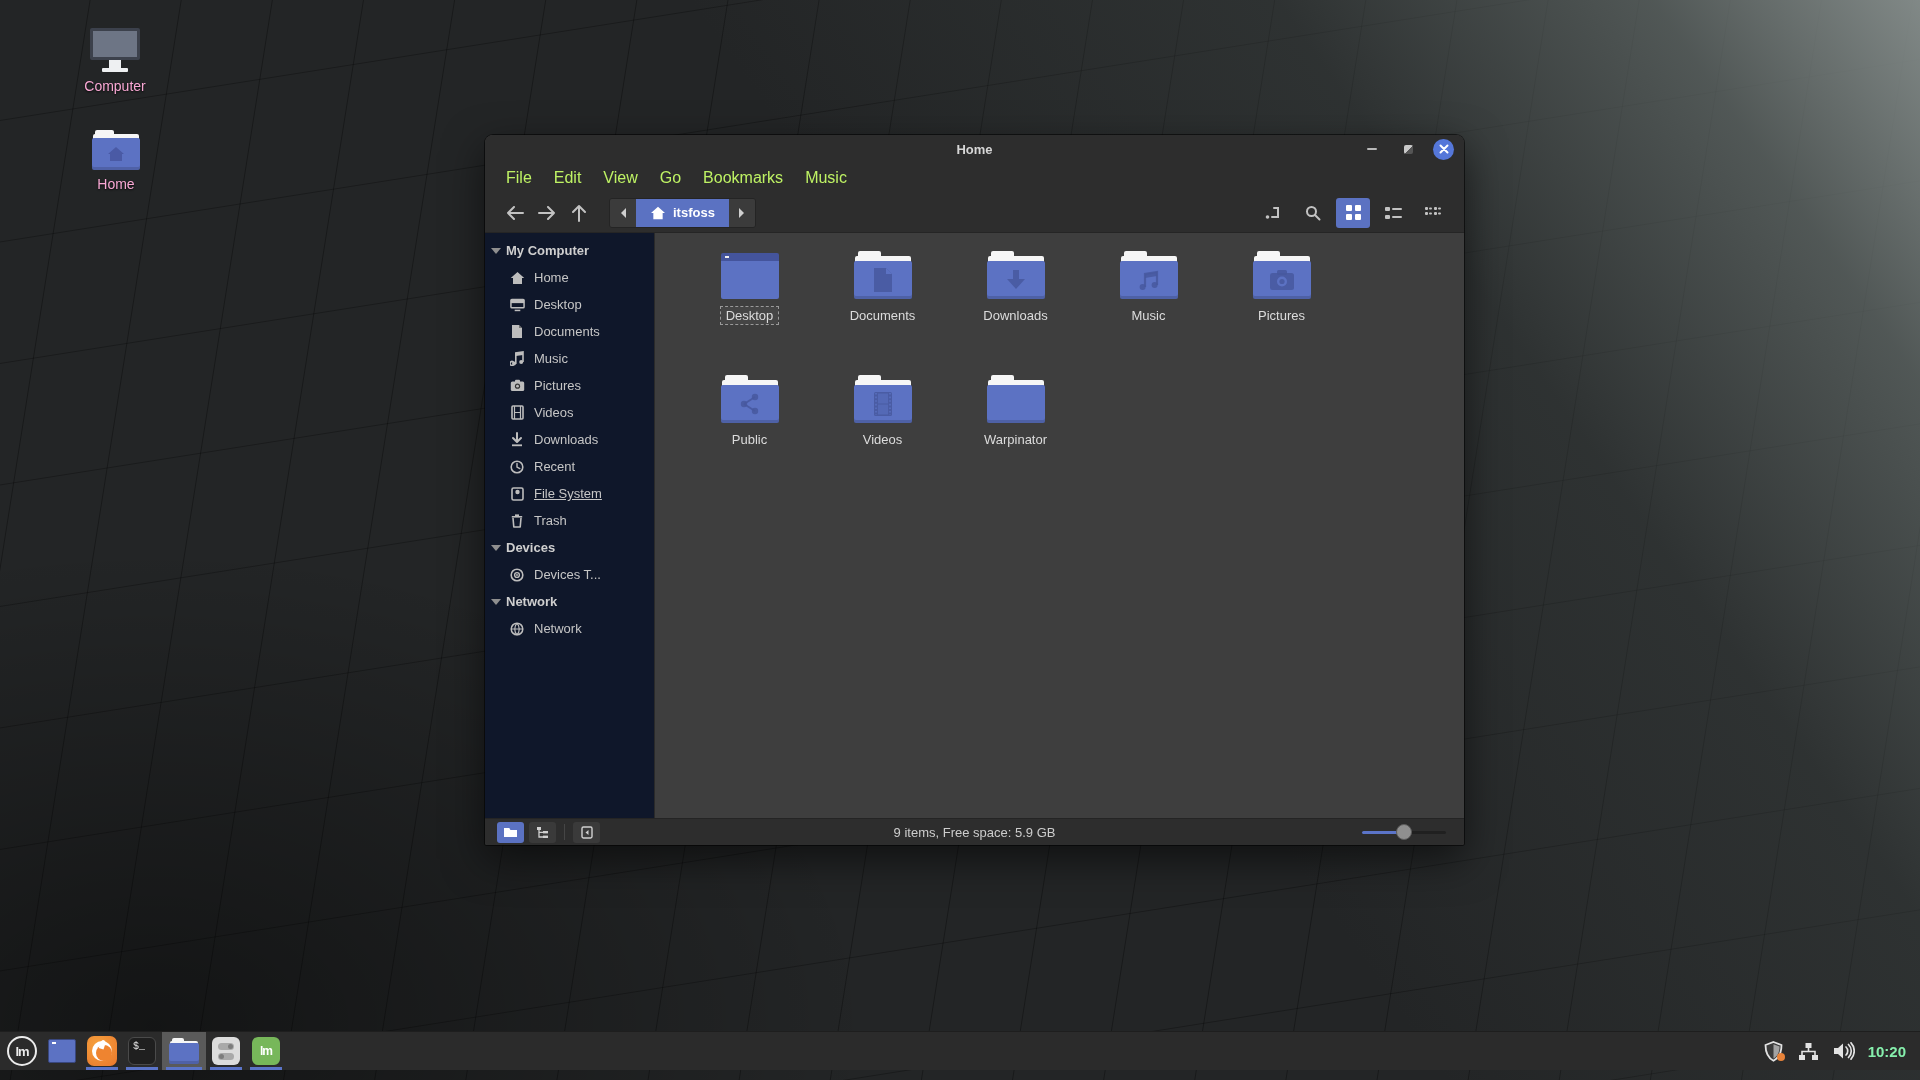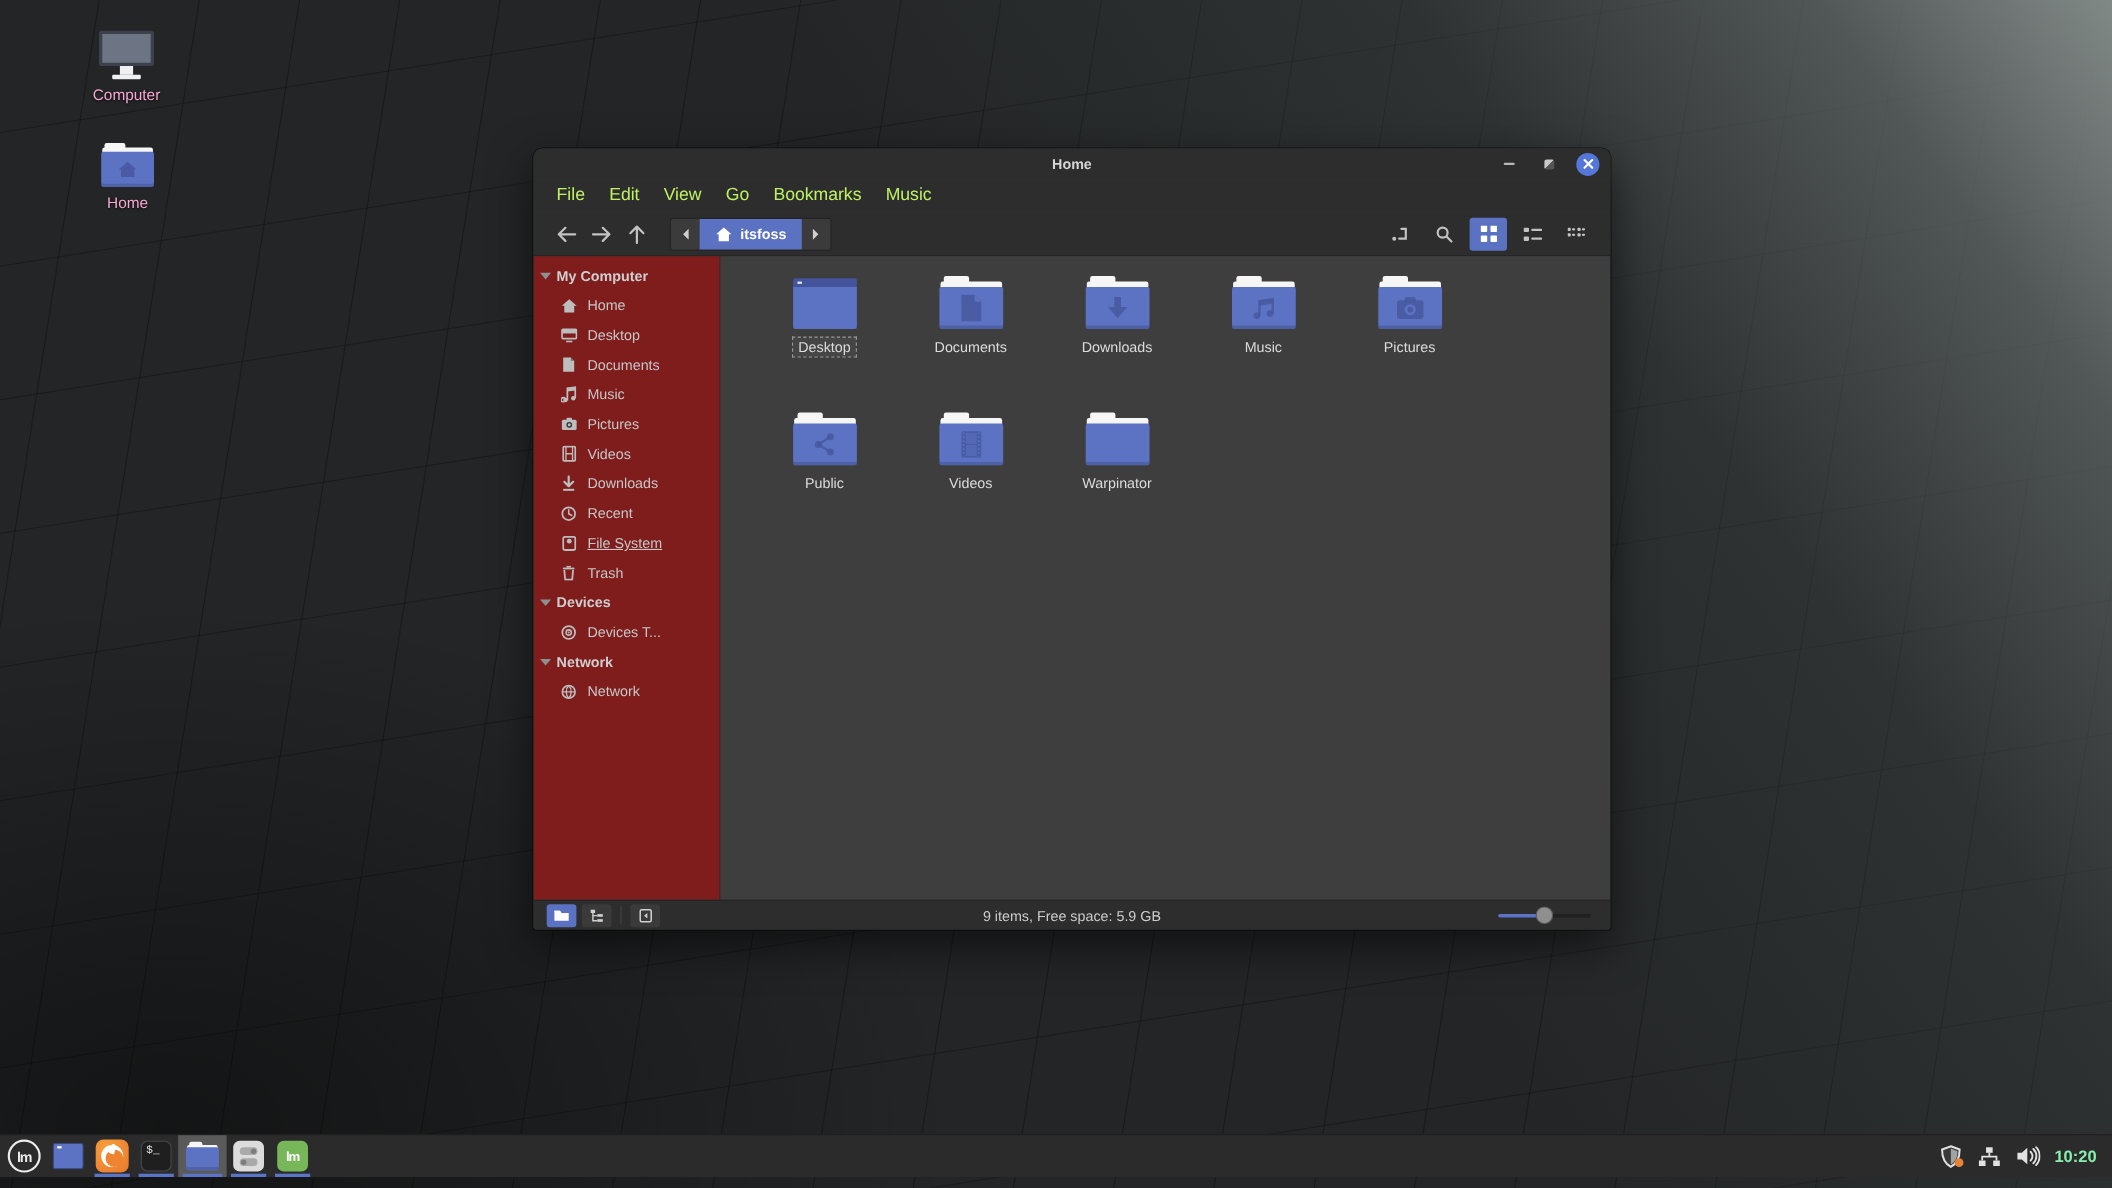--- a/index.html
+++ b/index.html
@@ -48,21 +48,21 @@
   .toolbar { height:40px; background:#2d2d2d; border-bottom:1px solid #252525; display:flex; align-items:center; padding:0 14px; flex:0 0 auto; }
   .nav-btn { width:32px; height:30px; display:flex; align-items:center; justify-content:center; color:#c2c2c2; border-radius:3px; }
   .crumbs { display:flex; margin-left:14px; height:30px; border-radius:3px; overflow:hidden; border:1px solid #242424; }
   .crumb-arrow { width:26px; background:#3b3b3b; display:flex; align-items:center; justify-content:center; color:#cfcfcf; }
   .crumb-active { background:#5b72c2; color:#ffffff; display:flex; align-items:center; gap:7px; padding:0 14px; font-size:13px; font-weight:bold; }
   .toolbar-right { margin-left:auto; display:flex; align-items:center; gap:6px; }
   .tool-btn { width:34px; height:30px; display:flex; align-items:center; justify-content:center; color:#c2c2c2; border-radius:3px; }
   .tool-btn.active { background:#5b72c2; color:#ffffff; }
 
   .content { flex:1 1 auto; display:flex; min-height:0; }
-  .sidebar { width:170px; background:#7f1d1d; border-right:1px solid #2a2a2a; padding-top:4px; overflow:hidden; flex:0 0 auto; }
+  .sidebar { width:170px; background:#0f172a; border-right:1px solid #2a2a2a; padding-top:4px; overflow:hidden; flex:0 0 auto; }
   .side-header { display:flex; align-items:center; height:27px; padding-left:6px; gap:5px; font-size:13px; font-weight:bold; color:#cfcfcf; }
   .tri { width:0; height:0; border-left:5px solid transparent; border-right:5px solid transparent; border-top:6px solid #8f8f8f; }
   .side-row { display:flex; align-items:center; height:27px; padding-left:24px; gap:9px; font-size:13px; color:#c6c6c6; }
   .side-row .sicon { width:16px; height:16px; display:flex; align-items:center; justify-content:center; color:#bdbdbd; flex:0 0 auto; }
   .underlined { text-decoration:underline; }
 
   .files-area { flex:1 1 auto; background:#3e3e3e; padding:18px 0 0 28px; display:flex; flex-wrap:wrap; align-content:flex-start; }
   .file-item { width:133px; height:112px; margin-bottom:12px; display:flex; flex-direction:column; align-items:center; }
   .big-folder { width:58px; height:48px; position:relative; }
   .big-folder .tab { position:absolute; top:0; left:4px; width:23px; height:8px; background:#f6f6f6; border-radius:2px 2px 0 0; }

